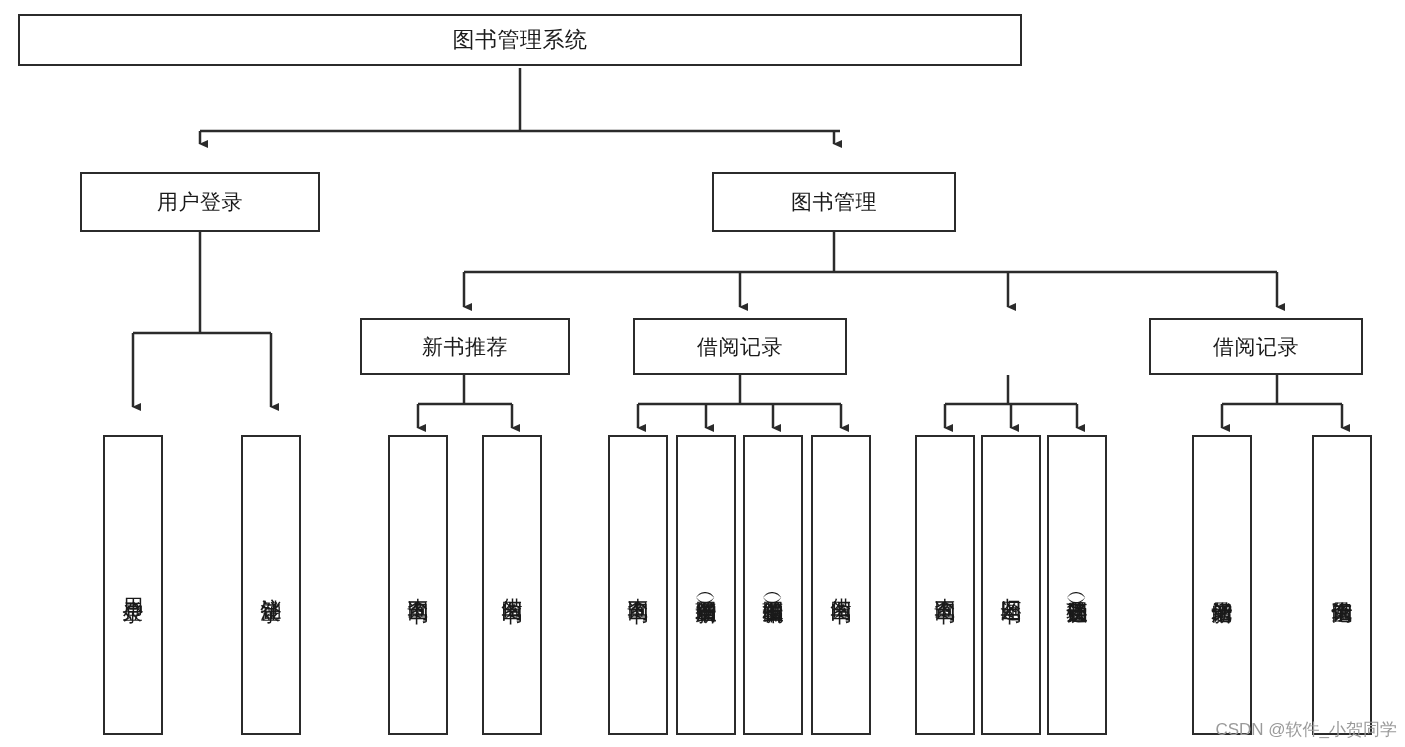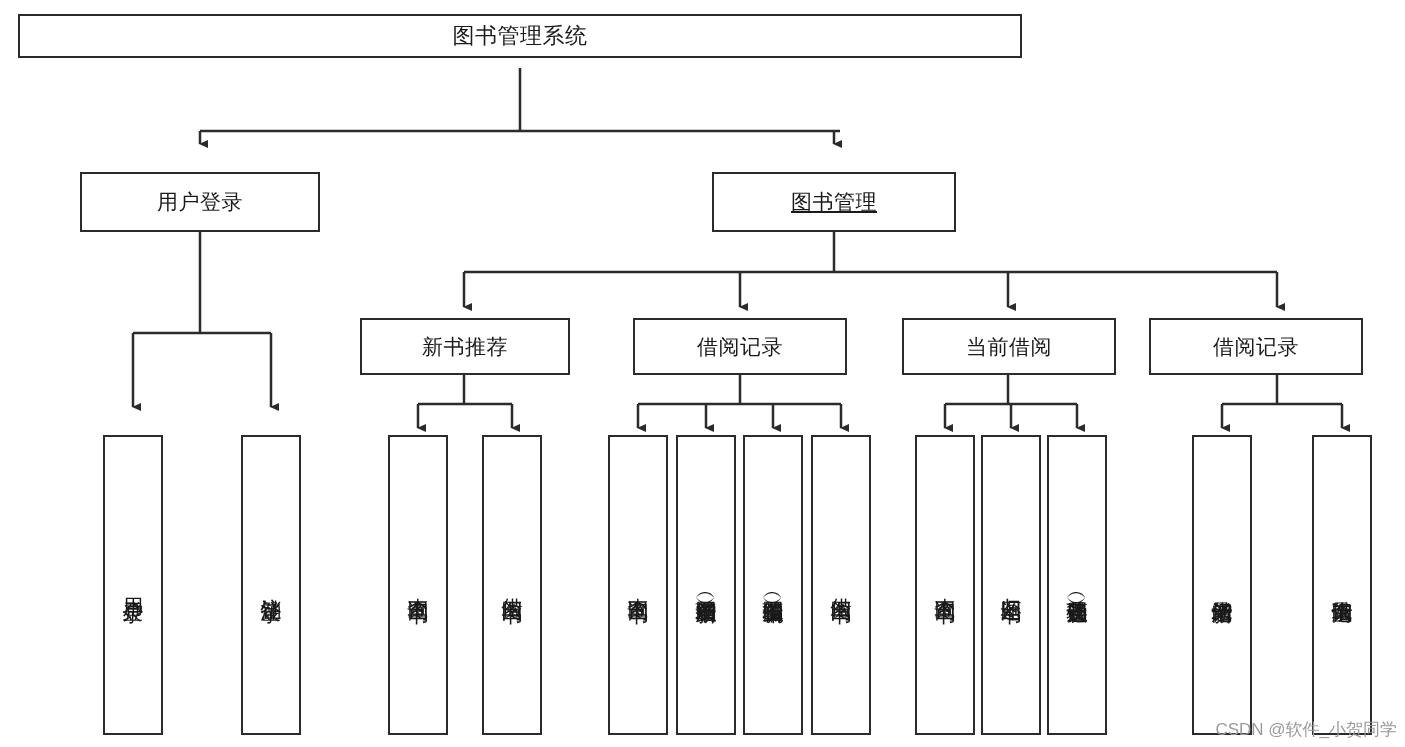--- a/index.html
+++ b/index.html
@@ -118,31 +118,30 @@
       <path d="M1077,404 L1077,428" marker-end="url(#arrowhead)"></path>
 
       <path d="M1277,375 L1277,404"></path>
       <path d="M1222,404 L1342,404"></path>
       <path d="M1222,404 L1222,428" marker-end="url(#arrowhead)"></path>
       <path d="M1342,404 L1342,428" marker-end="url(#arrowhead)"></path>
 
     </g>
   </svg>
 
-  <div class="node node-h node-root" style="left:18px; top:14px; width:1004px; height:44px;">图书管理系统</div>
+  <div class="node node-h node-root" style="left:18px; top:14px; width:1004px; height:52px;">图书管理系统</div>
 
   <div class="node node-h" style="left:80px; top:172px; width:240px; height:60px;">用户登录</div>
 
-  <div class="node node-h" style="left:712px; top:172px; width:244px; height:60px;text-decoration:underline;">图书管理</div>
+  <div class="node node-h" style="left:712px; top:172px; width:244px; height:60px;">图书管理</div>
 
   <div class="node node-h" style="left:360px; top:318px; width:210px; height:57px;">新书推荐</div>
 
   <div class="node node-h" style="left:633px; top:318px; width:214px; height:57px;">借阅记录</div>
 
-  <div class="node node-h" style="left:902px; top:318px; width:214px; height:57px;">当前借阅</div>
 
   <div class="node node-h" style="left:1149px; top:318px; width:214px; height:57px;">借阅记录</div>
 
   <div class="node node-v" style="left:103px; top:435px; width:60px; height:300px;">用户登录</div>
 
   <div class="node node-v" style="left:241px; top:435px; width:60px; height:300px;">注销登录</div>
 
   <div class="node node-v" style="left:388px; top:435px; width:60px; height:300px;">查询图书</div>
 
   <div class="node node-v" style="left:482px; top:435px; width:60px; height:300px;">借阅图书</div>

